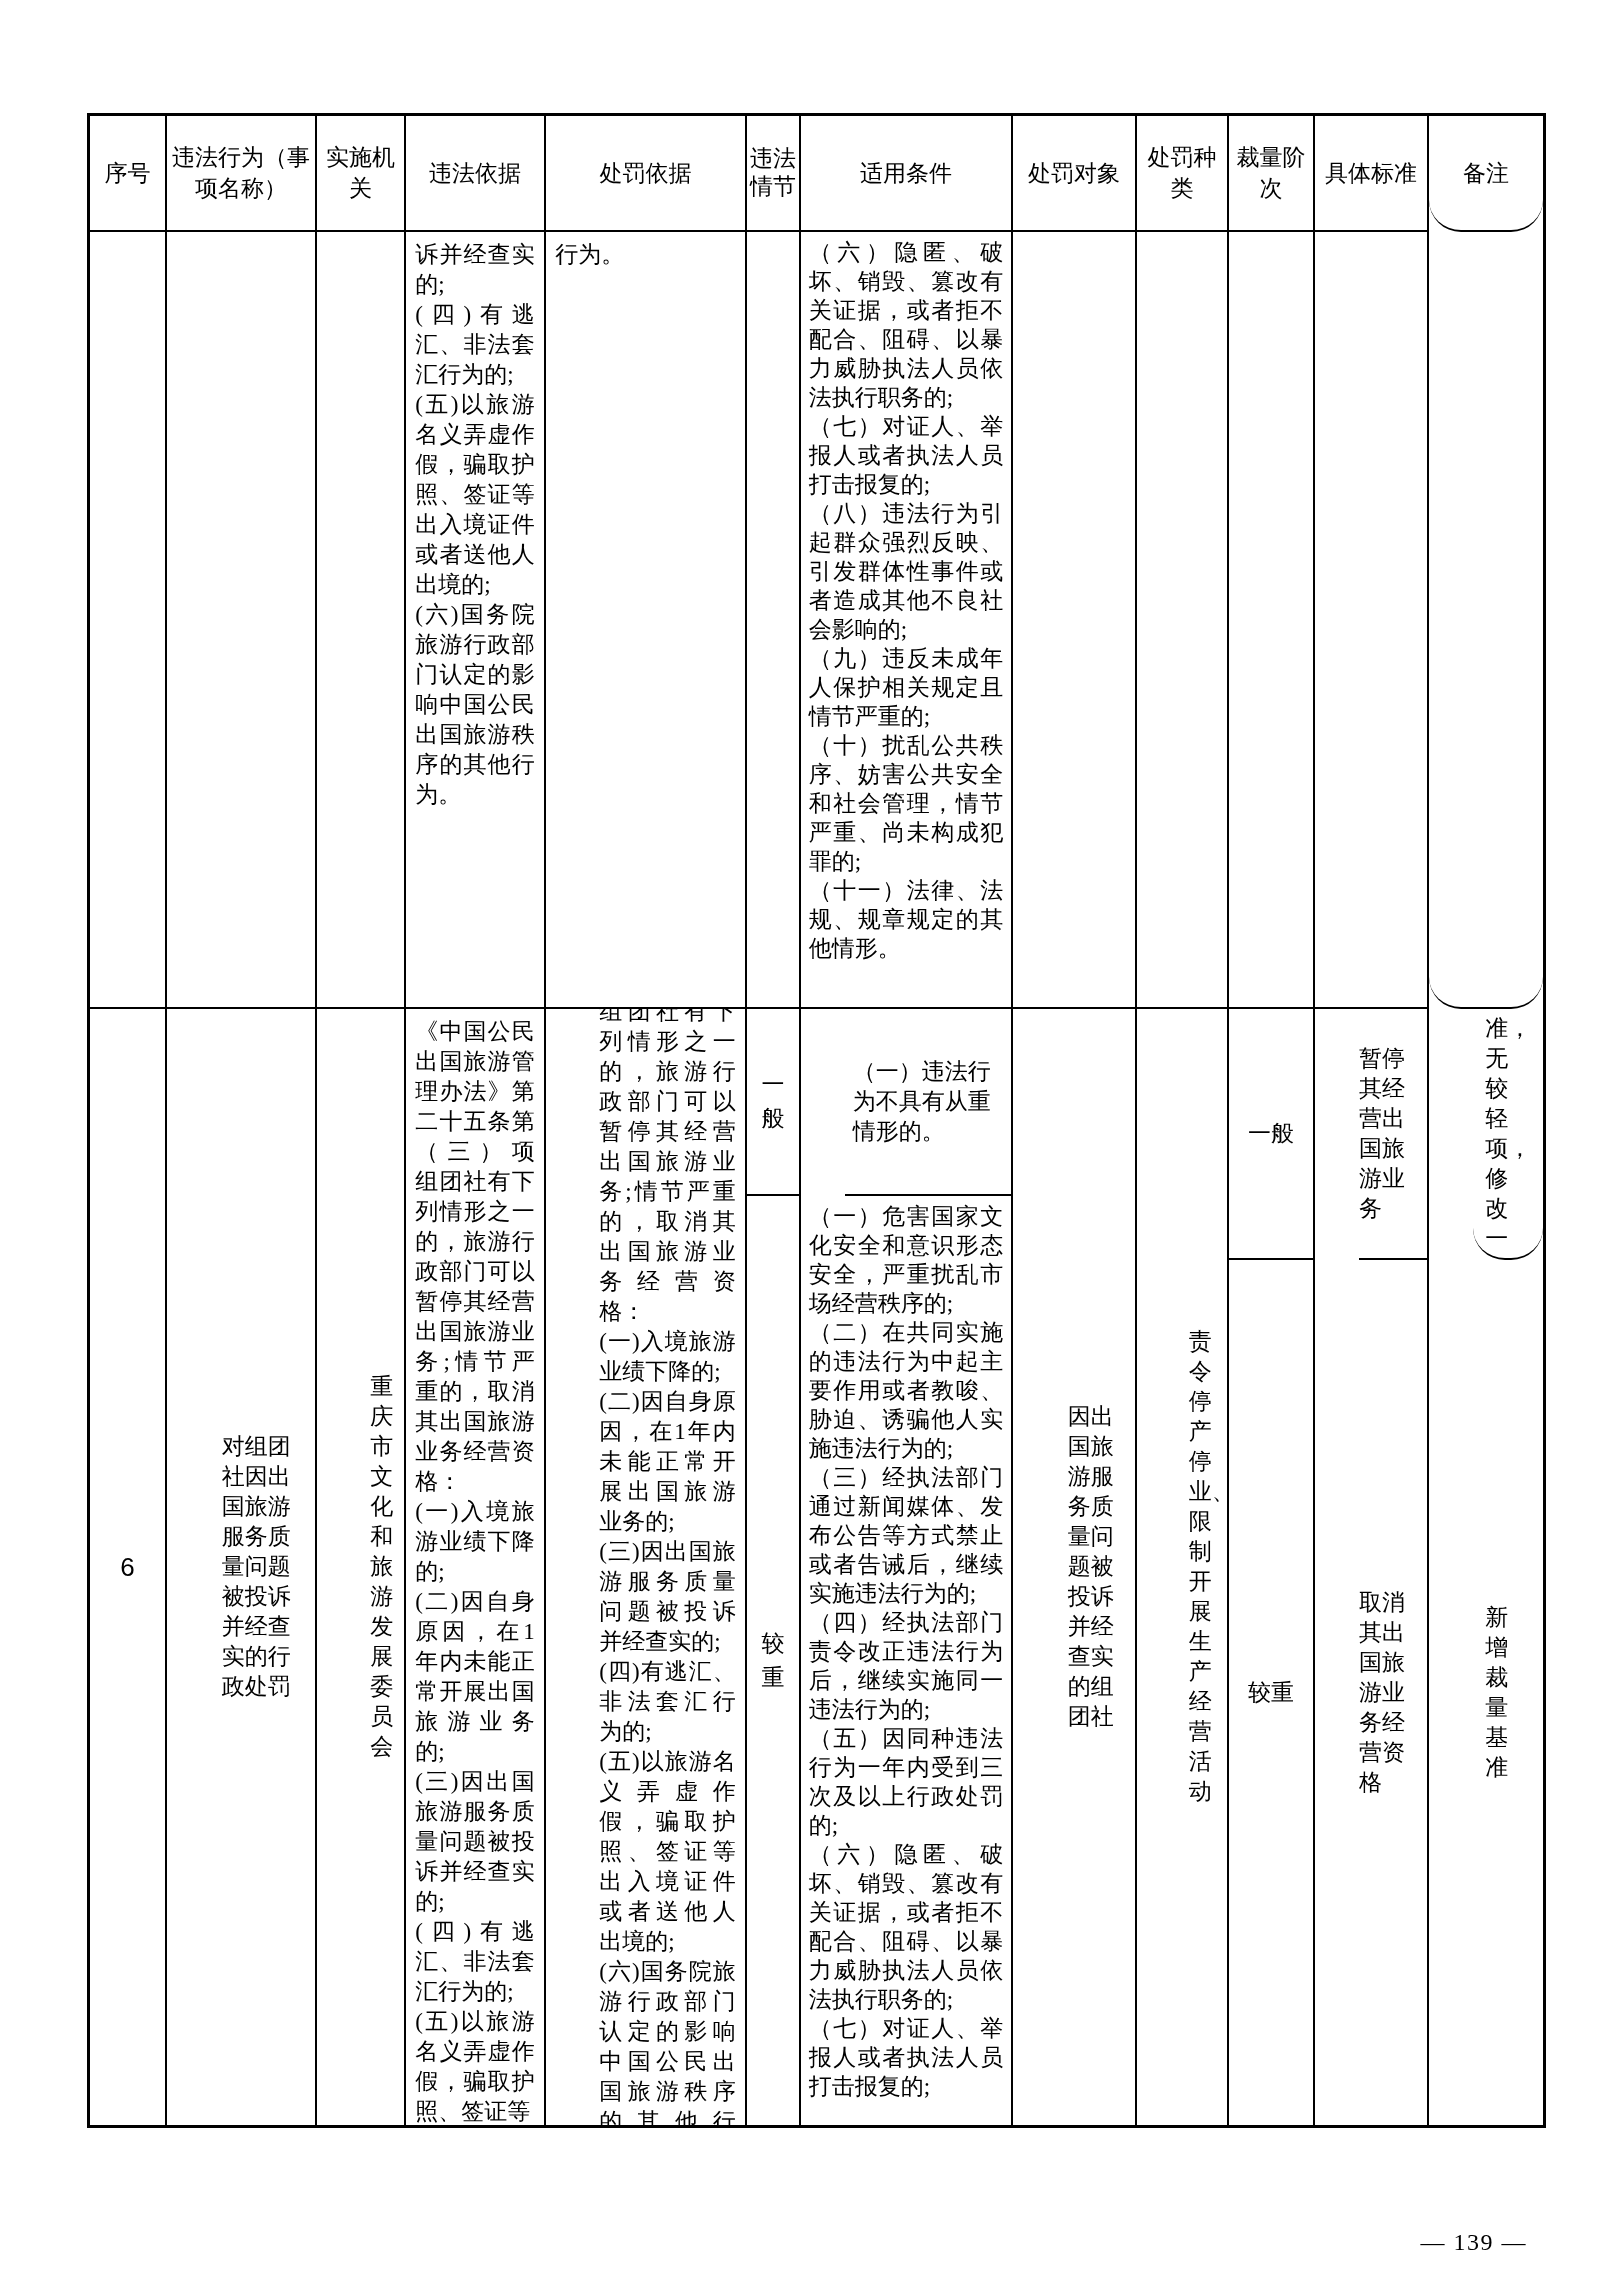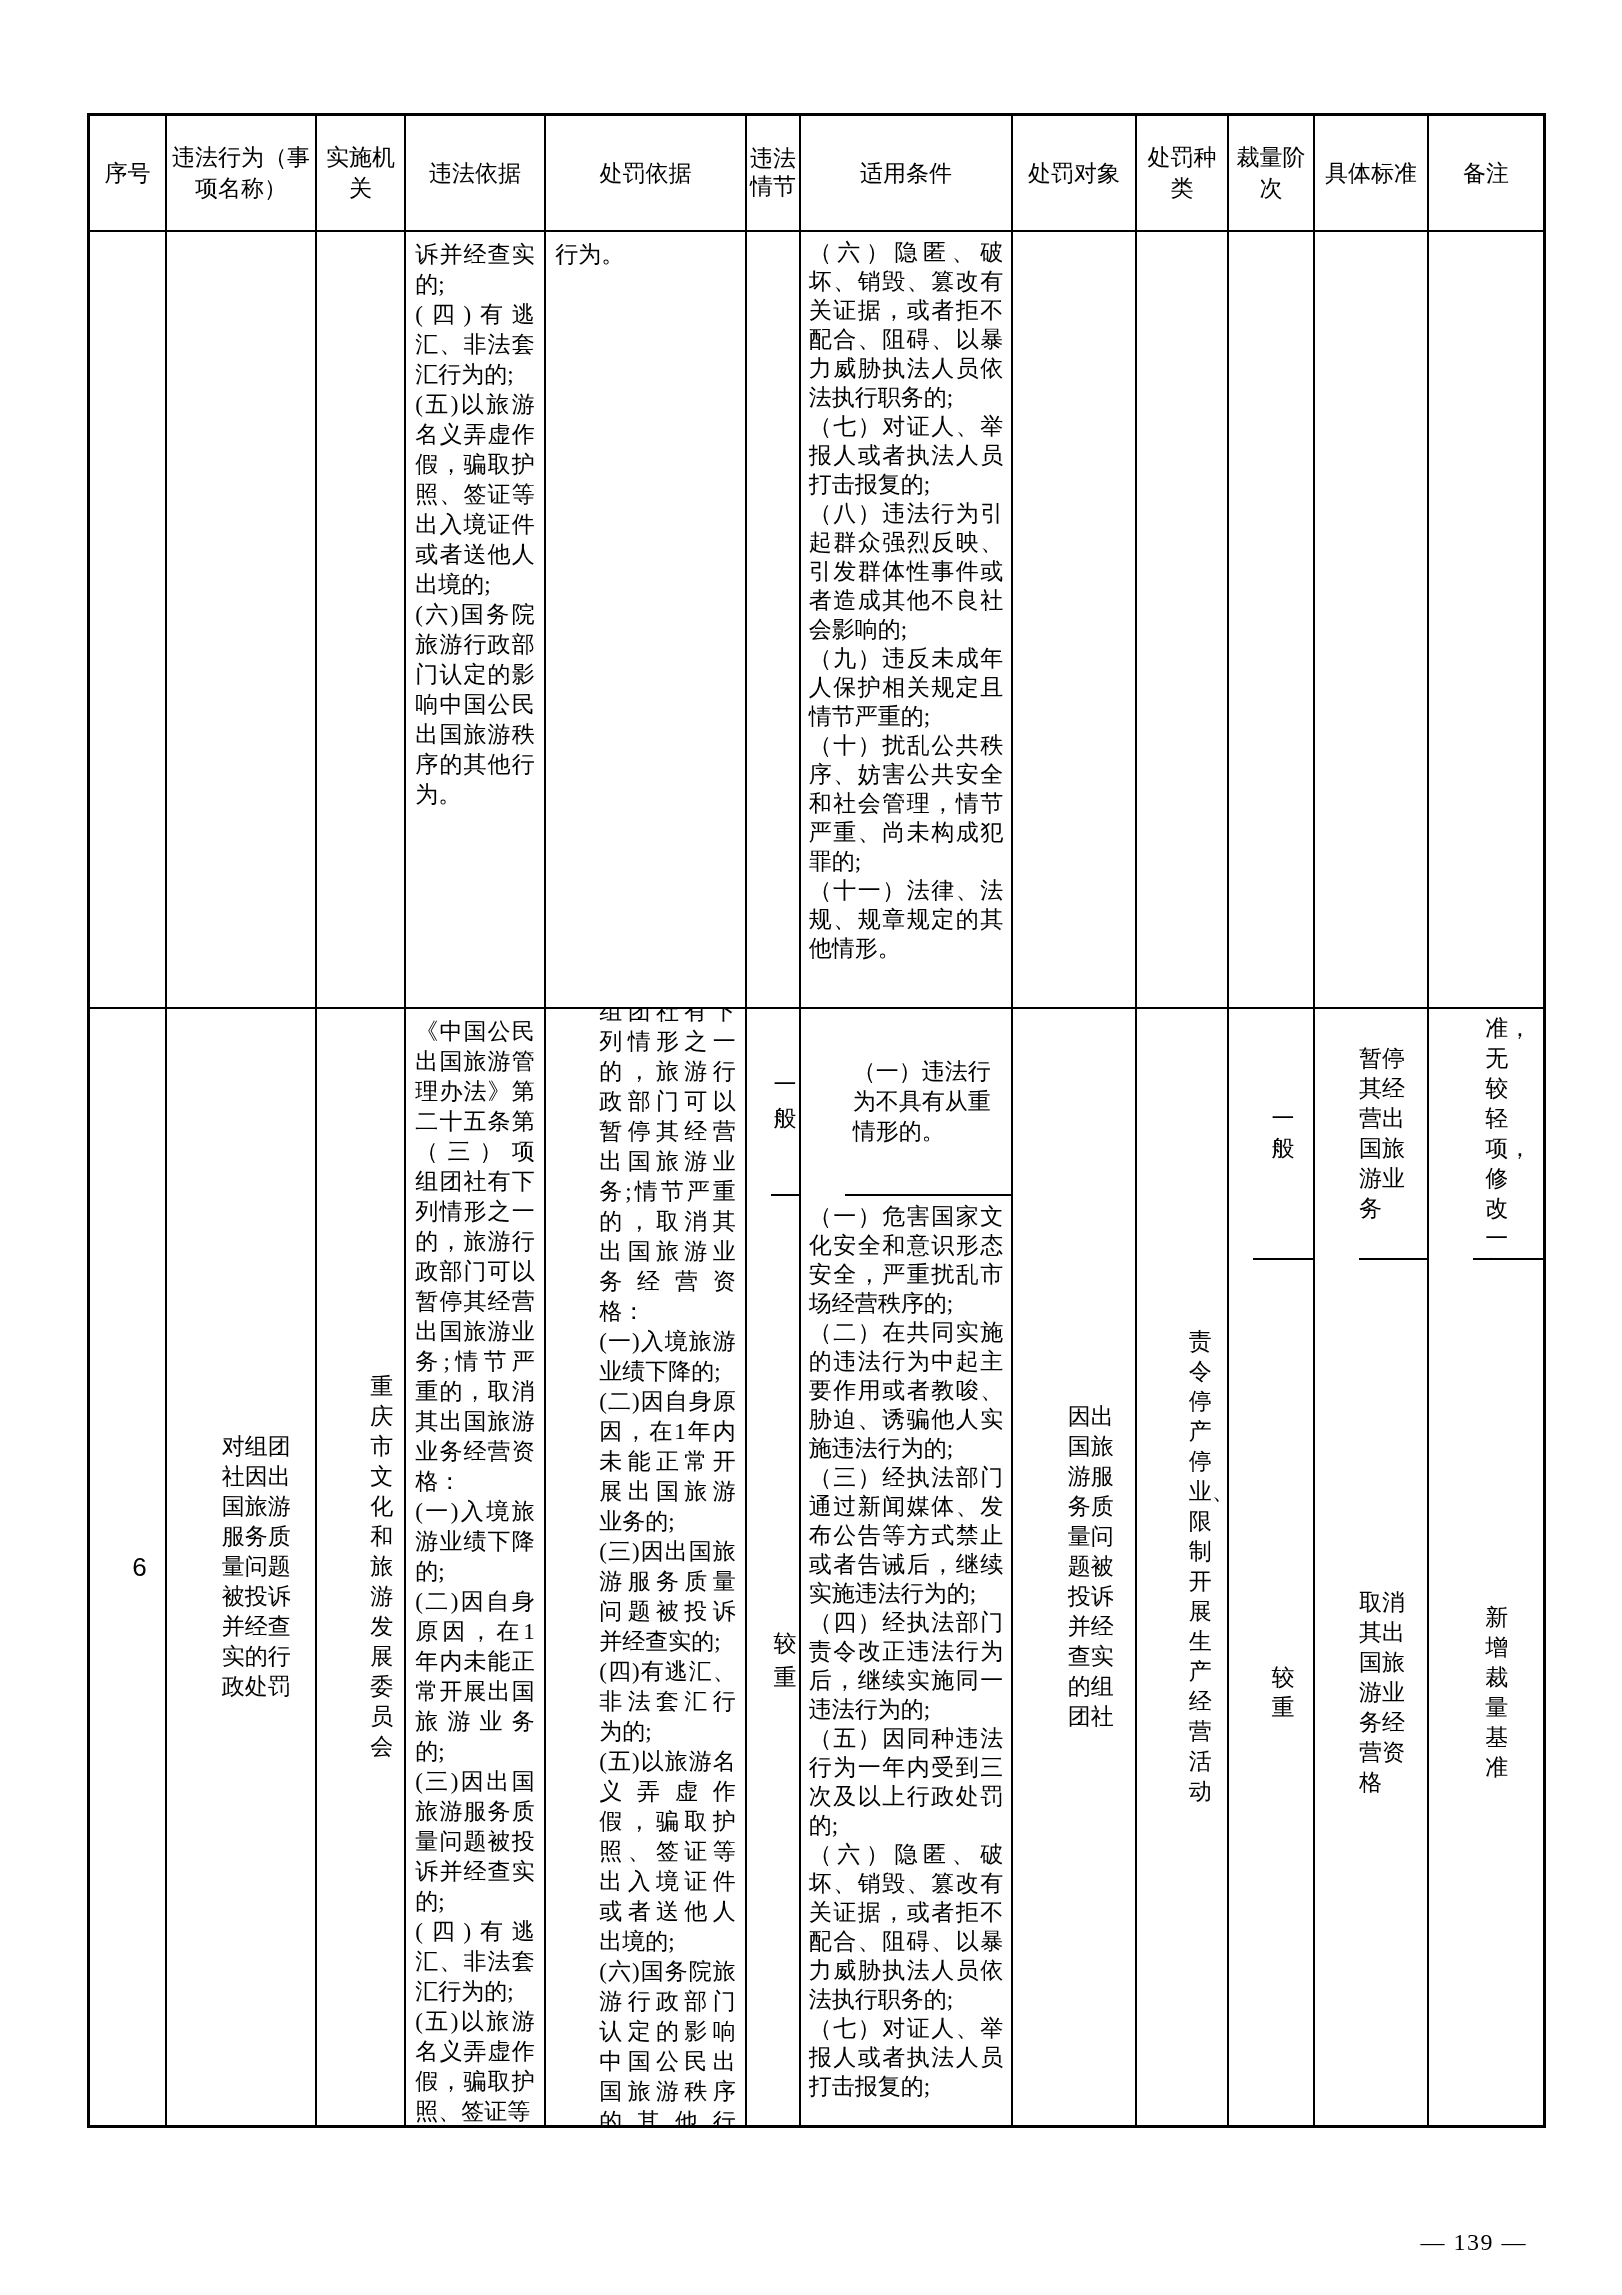--- a/index.html
+++ b/index.html
@@ -20,30 +20,30 @@
     box-sizing:content-box;
     font-size:23px;line-height:30px;
   }
   .c{
     border-right:2.3px solid #000;
     border-bottom:2.3px solid #000;
     box-sizing:border-box;
     overflow:hidden;
     background:#fff;
   }
-  .br0{border-right:none;}
+  .br0{border-right:none;border-radius:32px;}
   .bb0{border-bottom:none;}
   
   .hd{
     display:flex;align-items:center;justify-content:center;
     text-align:center;padding:0 4.6px;line-height:31px;
   }
   .vhd{line-height:28.5px;padding:0;}
   
-  .cc{display:flex;align-items:center;justify-content:center;text-align:center;padding:0 10.8px;margin-left:24px;}
+  .cc{display:flex;align-items:center;justify-content:center;text-align:center;padding:0 10.8px;}
   
   .vc{display:flex;align-items:center;margin-left:44px;}
   .vc .t{width:100%;}
   
   .tp{padding-top:7.7px;}
   .pre{white-space:pre-line;text-align:justify;}
   .px12{padding-left:9.3px;padding-right:9.3px;}
   .px10{padding-left:7.7px;padding-right:7.7px;}
   .px14{padding-left:10.8px;padding-right:10.8px;}
   .px16{padding-left:12.3px;padding-right:12.3px;}

